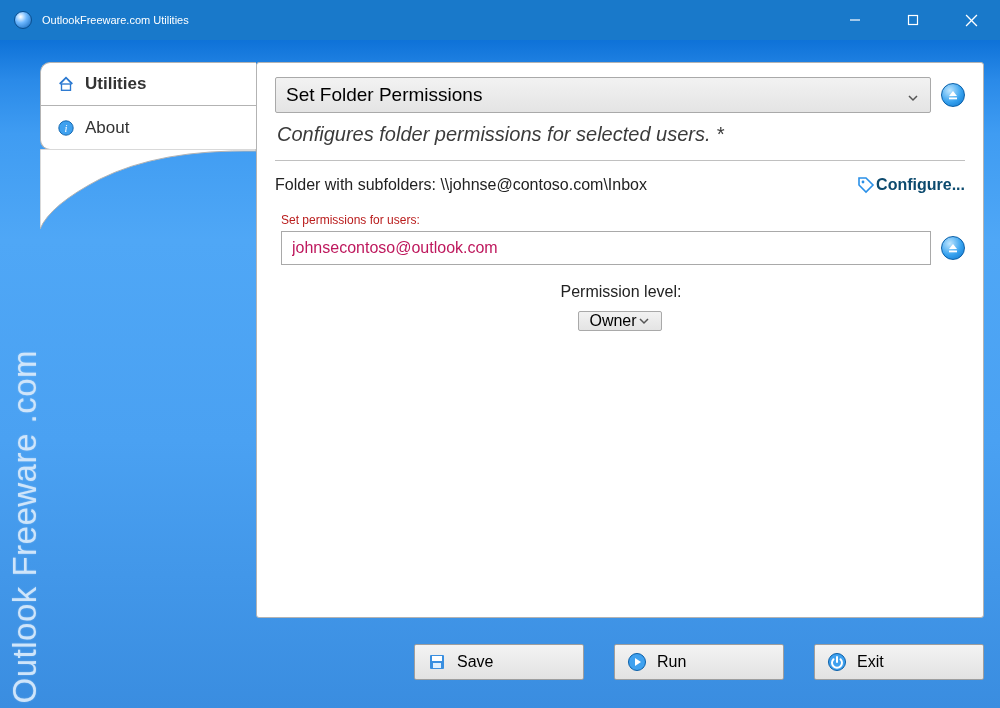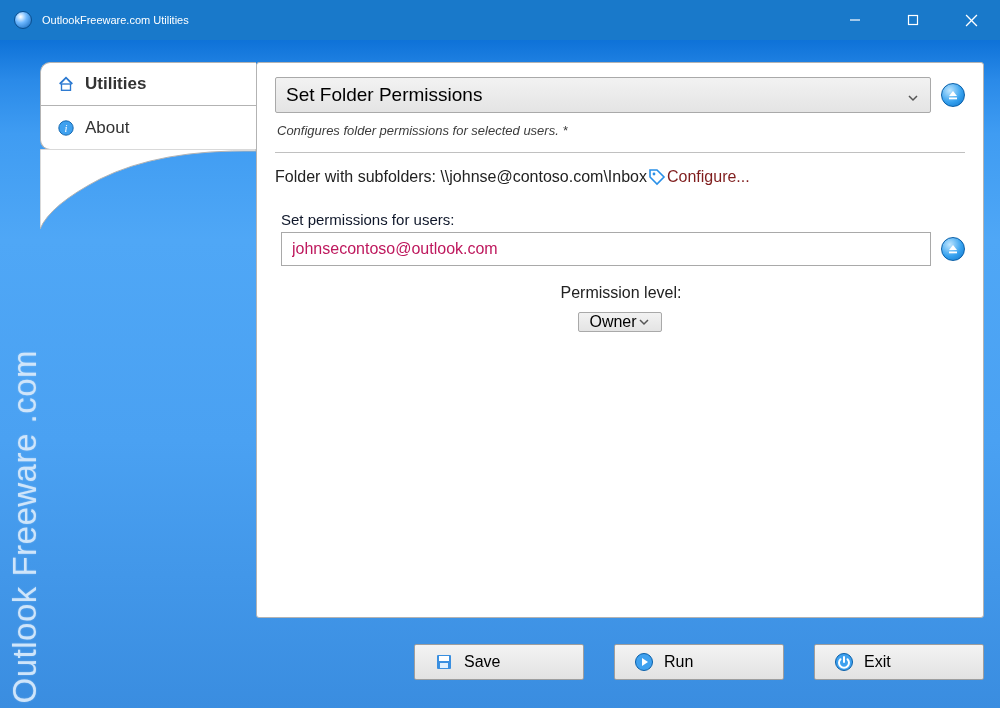--- a/index.html
+++ b/index.html
@@ -28,39 +28,39 @@
 .wm { position: absolute; left: 0; bottom: 5px; width: 50px; height: 560px; display: flex; align-items: flex-end; justify-content: center; }
 .wm span { writing-mode: vertical-rl; transform: rotate(180deg); font-family: "Trebuchet MS", Verdana, sans-serif; font-size: 33px; color: #cfe5fa; letter-spacing: 0.5px; text-shadow: 0 0 2px rgba(255,255,255,.3); }
 
 
 .hdr-row { display: flex; align-items: center; gap: 10px; }
 .header-dd { flex: 1; height: 36px; background: linear-gradient(#f2f2f2,#e4e4e4); border: 1px solid #a9a9a9; border-radius: 2px; display: flex; align-items: center; padding: 0 10px; font-size: 19px; font-weight: 400; justify-content: space-between; }
 .chev { width: 14px; height: 14px; }
 .round-btn { width: 24px; height: 24px; border-radius: 50%; background: radial-gradient(circle at 35% 30%, #bfe6ff, #37a2ef 55%, #0d72c9 100%); border: 1px solid #0a5fa8; display: flex; align-items: center; justify-content: center; cursor: pointer; }
 .round-btn svg { display:block; }
 
-.desc { margin: 10px 2px 14px 2px; font-style: italic; color: #3b3b3b; font-size: 13px; }
+.desc { margin: 10px 2px 14px 2px; font-style: italic; color: #3b3b3b; font-size: 20px; }
 .hr { border: none; border-top: 1px solid #c0c0c0; margin-bottom: 14px; }
 
-.cfg-row { display: flex; align-items: center; justify-content: flex-start; margin-bottom: 24px; }
+.cfg-row { display: flex; align-items: center; justify-content: space-between; margin-bottom: 18px; }
 .cfg-row .lbl { font-size: 16px; color: #222; }
-.cfg-link { display: flex; align-items: center; font-size: 16px; color: #7f1d1d; cursor: pointer; }
+.cfg-link { display: flex; align-items: center; font-size: 16px; color: #0c4a6e; cursor: pointer; font-weight: bold; }
 .cfg-link .tag-icon { width: 20px; height: 20px; }
 
-.field-lbl { margin: 4px 0 4px 6px; font-size: 15px; color: #0f172a; }
+.field-lbl { margin: 4px 0 4px 6px; font-size: 12px; color: #b91c1c; }
 .users-row { display: flex; align-items: center; gap: 10px; margin-bottom: 18px; }
 .txt { flex: 1; height: 34px; border: 1px solid #a9a9a9; background: #fff; padding: 0 10px; font-size: 16px; color: #be185d; margin-left: 6px; }
 
 .perm-row { display: flex; align-items: center; gap: 10px; flex-direction: column; }
 .perm-lbl { font-size: 16px; color: #222; margin-left: 2px; }
 .dd { flex: 1; height: 43px; background: linear-gradient(#f2f2f2,#e4e4e4); border: 1px solid #a9a9a9; border-radius: 2px; display: flex; align-items: center; justify-content: space-between; padding: 0 10px; font-size: 16px; }
 
 
 .btns { position: absolute; right: 16px; bottom: 28px; display: flex; gap: 30px; }
-.btn { width: 170px; height: 36px; background: linear-gradient(#f3f3f3,#e2e2e2); border: 1px solid #9e9e9e; border-radius: 2px; display: flex; align-items: center; padding: 0 19px; gap: 10px; font-size: 16px; cursor: pointer; }
+.btn { width: 170px; height: 36px; background: linear-gradient(#f3f3f3,#e2e2e2); border: 1px solid #9e9e9e; border-radius: 2px; display: flex; align-items: center; padding: 0 12px; gap: 10px; font-size: 16px; cursor: pointer; }
 .btn .bicon { width: 20px; height: 20px; display: inline-flex; }
 </style>
 </head>
 <body>
 
 <div class="titlebar">
   <div class="app-icon"></div>
   <div class="title">OutlookFreeware.com Utilities</div>
   <div class="win-btn">
     <svg width="12" height="12" viewBox="0 0 12 12">

